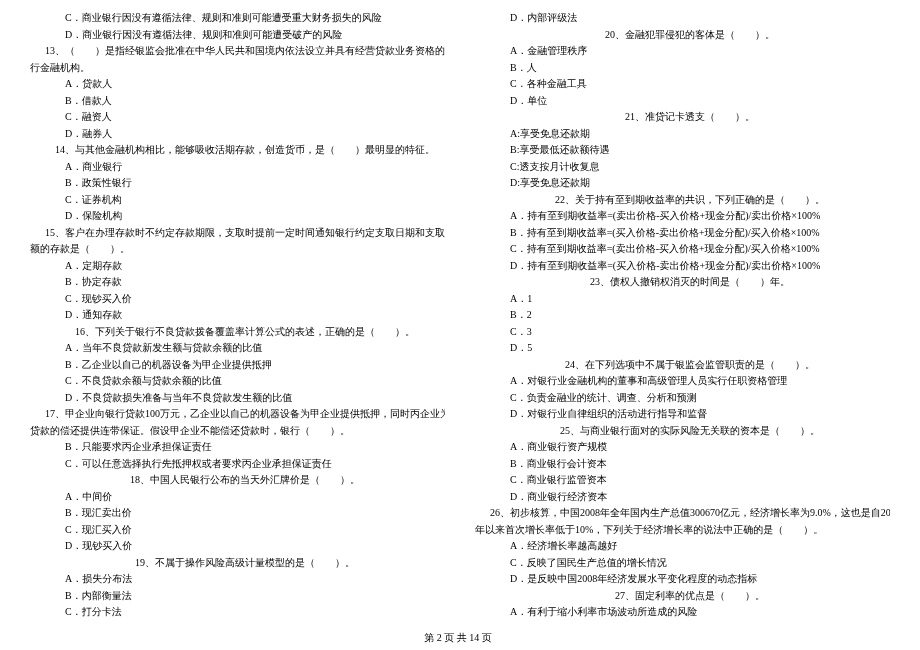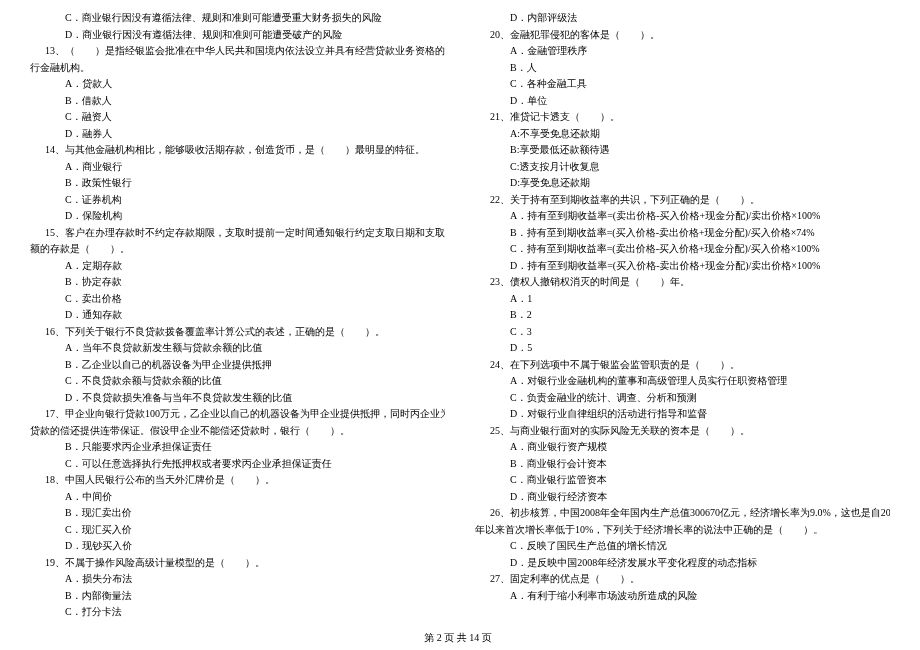--- a/index.html
+++ b/index.html
@@ -25,21 +25,21 @@
     .col {
       flex: 1;
       min-width: 0;
     }
     .line {
       margin-bottom: 1px;
       white-space: nowrap;
       overflow: hidden;
     }
     .indent1 { text-indent: 3.5em; }
-    .indent2 { text-indent: 1.5em; }
+    .indent2 { text-indent: 1.5em; text-align: center; }
     .indent3 { text-indent: 0; font-family: Liberation Serif, serif; }
     .footer {
       position: absolute;
       bottom: 5px;
       left: 0;
       right: 4px;
       text-align: center;
       font-size: 10px;
     }
   </style>
@@ -58,21 +58,21 @@
       <div class="line indent1">D．融券人</div>
       <div class="line indent2">14、与其他金融机构相比，能够吸收活期存款，创造货币，是（　　）最明显的特征。</div>
       <div class="line indent1">A．商业银行</div>
       <div class="line indent1">B．政策性银行</div>
       <div class="line indent1">C．证券机构</div>
       <div class="line indent1">D．保险机构</div>
       <div class="line indent2">15、客户在办理存款时不约定存款期限，支取时提前一定时间通知银行约定支取日期和支取金</div>
       <div class="line indent3">额的存款是（　　）。</div>
       <div class="line indent1">A．定期存款</div>
       <div class="line indent1">B．协定存款</div>
-      <div class="line indent1">C．卖出价格</div>
+      <div class="line indent1">C．现钞买入价</div>
       <div class="line indent1">D．通知存款</div>
       <div class="line indent2">16、下列关于银行不良贷款拨备覆盖率计算公式的表述，正确的是（　　）。</div>
       <div class="line indent1">A．当年不良贷款新发生额与贷款余额的比值</div>
       <div class="line indent1">B．乙企业以自己的机器设备为甲企业提供抵押</div>
       <div class="line indent1">C．不良贷款余额与贷款余额的比值</div>
       <div class="line indent1">D．不良贷款损失准备与当年不良贷款发生额的比值</div>
       <div class="line indent2">17、甲企业向银行贷款100万元，乙企业以自己的机器设备为甲企业提供抵押，同时丙企业为该</div>
       <div class="line indent3">贷款的偿还提供连带保证。假设甲企业不能偿还贷款时，银行（　　）。</div>
       <div class="line indent1">B．只能要求丙企业承担保证责任</div>
       <div class="line indent1">C．可以任意选择执行先抵押权或者要求丙企业承担保证责任</div>
@@ -87,44 +87,45 @@
       <div class="line indent1">C．打分卡法</div>
     </div>
   <div class="col" id="right-col">
       <div class="line indent1">D．内部评级法</div>
       <div class="line indent2">20、金融犯罪侵犯的客体是（　　）。</div>
       <div class="line indent1">A．金融管理秩序</div>
       <div class="line indent1">B．人</div>
       <div class="line indent1">C．各种金融工具</div>
       <div class="line indent1">D．单位</div>
       <div class="line indent2">21、准贷记卡透支（　　）。</div>
-      <div class="line indent1">A:不享受免息还款期</div>
+      <div class="line indent1">A:享受免息还款期</div>
       <div class="line indent1">B:享受最低还款额待遇</div>
       <div class="line indent1">C:透支按月计收复息</div>
       <div class="line indent1">D:享受免息还款期</div>
       <div class="line indent2">22、关于持有至到期收益率的共识，下列正确的是（　　）。</div>
       <div class="line indent1">A．持有至到期收益率=(卖出价格-买入价格+现金分配)/卖出价格×100%</div>
-      <div class="line indent1">B．持有至到期收益率=(买入价格-卖出价格+现金分配)/买入价格×74%</div>
+      <div class="line indent1">B．持有至到期收益率=(买入价格-卖出价格+现金分配)/买入价格×100%</div>
       <div class="line indent1">C．持有至到期收益率=(卖出价格-买入价格+现金分配)/买入价格×100%</div>
       <div class="line indent1">D．持有至到期收益率=(买入价格-卖出价格+现金分配)/卖出价格×100%</div>
       <div class="line indent2">23、债权人撤销权消灭的时间是（　　）年。</div>
       <div class="line indent1">A．1</div>
       <div class="line indent1">B．2</div>
       <div class="line indent1">C．3</div>
       <div class="line indent1">D．5</div>
       <div class="line indent2">24、在下列选项中不属于银监会监管职责的是（　　）。</div>
       <div class="line indent1">A．对银行业金融机构的董事和高级管理人员实行任职资格管理</div>
       <div class="line indent1">C．负责金融业的统计、调查、分析和预测</div>
       <div class="line indent1">D．对银行业自律组织的活动进行指导和监督</div>
       <div class="line indent2">25、与商业银行面对的实际风险无关联的资本是（　　）。</div>
       <div class="line indent1">A．商业银行资产规模</div>
       <div class="line indent1">B．商业银行会计资本</div>
       <div class="line indent1">C．商业银行监管资本</div>
       <div class="line indent1">D．商业银行经济资本</div>
       <div class="line indent2">26、初步核算，中国2008年全年国内生产总值300670亿元，经济增长率为9.0%，这也是自2002</div>
       <div class="line indent3">年以来首次增长率低于10%，下列关于经济增长率的说法中正确的是（　　）。</div>
+      <div class="line indent1">A．经济增长率越高越好</div>
       <div class="line indent1">C．反映了国民生产总值的增长情况</div>
       <div class="line indent1">D．是反映中国2008年经济发展水平变化程度的动态指标</div>
       <div class="line indent2">27、固定利率的优点是（　　）。</div>
       <div class="line indent1">A．有利于缩小利率市场波动所造成的风险</div>
     </div>
 </div>
 <div class="footer">第 2 页 共 14 页</div>
 
 </body></html>

